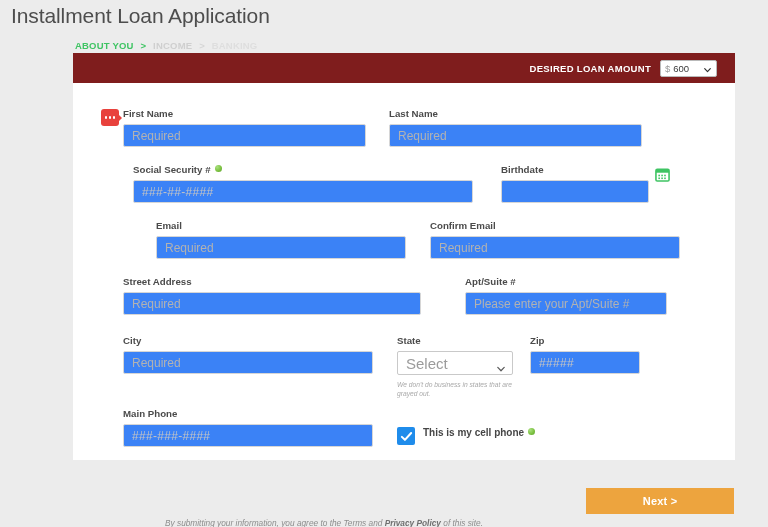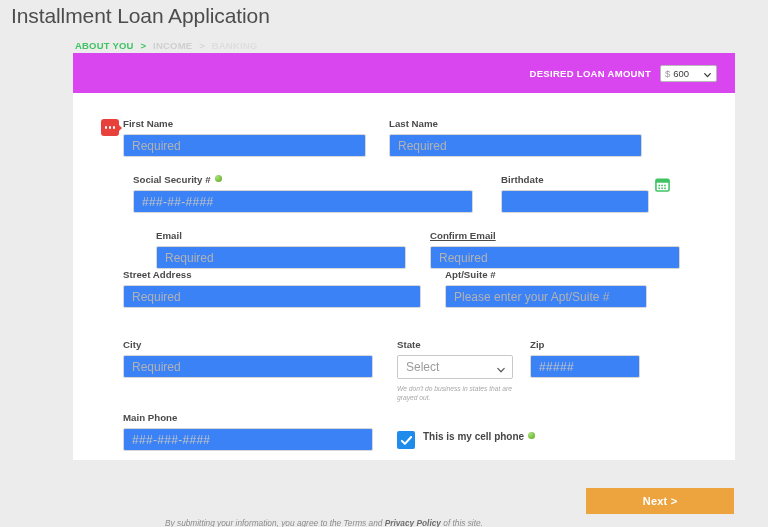--- a/index.html
+++ b/index.html
@@ -54,22 +54,22 @@
   .card {
     position: absolute;
     left: 73px;
     top: 53px;
     width: 662px;
     height: 407px;
     background: #ffffff;
   }
   .greenbar {
     position: relative;
-    height: 40px;
-    background: #d946ef;
+    height: 30px;
+    background: #7f1d1d;
     display: flex;
     align-items: center;
     justify-content: flex-end;
     padding-right: 18px;
   }
   .greenbar-label {
     color: #ffffff;
     font-size: 9.5px;
     font-weight: bold;
     letter-spacing: 0.3px;
@@ -182,21 +182,21 @@
 
   
   .selectbox {
     height: 24px;
     border: 1px solid #c9c9c9;
     border-radius: 2px;
     background: #fff;
     display: flex;
     align-items: center;
     padding: 0 8px;
-    font-size: 12px;
+    font-size: 15px;
     color: #9b9b9b;
     position: relative;
     width: 100%;
   }
   .selectbox .chev {
     position: absolute;
     right: 7px; top: 50%;
     transform: translateY(-50%);
     width: 8px; height: 8px;
   }
@@ -337,38 +337,38 @@
           </svg>
         </span>
       </div>
     </div>
 
     <div class="row" style="margin-top:17px;justify-content:center;">
       <div class="field" style="width:250px; margin-left:28px;">
         <span class="label">Email</span>
         <input class="input" type="text" placeholder="Required" style="">
       </div>
-      <div class="field" style="width:250px; margin-left:24px;text-decoration:underline;">
+      <div class="field" style="width:250px; margin-left:24px;">
         <span class="label">Confirm Email</span>
         <input class="input" type="text" placeholder="Required" style="">
       </div>
     </div>
 
-    <div class="row" style="">
+    <div class="row" style="margin-top:17px;gap:20px;">
       <div class="field" style="width:298px; margin-left:28px;">
         <span class="label">Street Address</span>
         <input class="input" type="text" placeholder="Required" style="">
       </div>
       <div class="field" style="width:202px; margin-left:24px;">
         <span class="label">Apt/Suite #</span>
         <input class="input" type="text" placeholder="Please enter your Apt/Suite #" style="">
       </div>
     </div>
 
-    <div class="row" style="margin-top:31px; align-items:flex-start;">
+    <div class="row" style="margin-top:20px; align-items:flex-start;">
       <div class="field" style="width:250px; margin-left:28px;">
         <span class="label">City</span>
         <input class="input" type="text" placeholder="Required" style="">
       </div>
       <div class="field" style="width:116px; margin-left:24px;">
         <span class="label">State</span>
         <div class="selectbox">
           <span>Select</span>
           <span class="chev">
             <svg viewBox="0 0 10 10" width="8" height="8">

